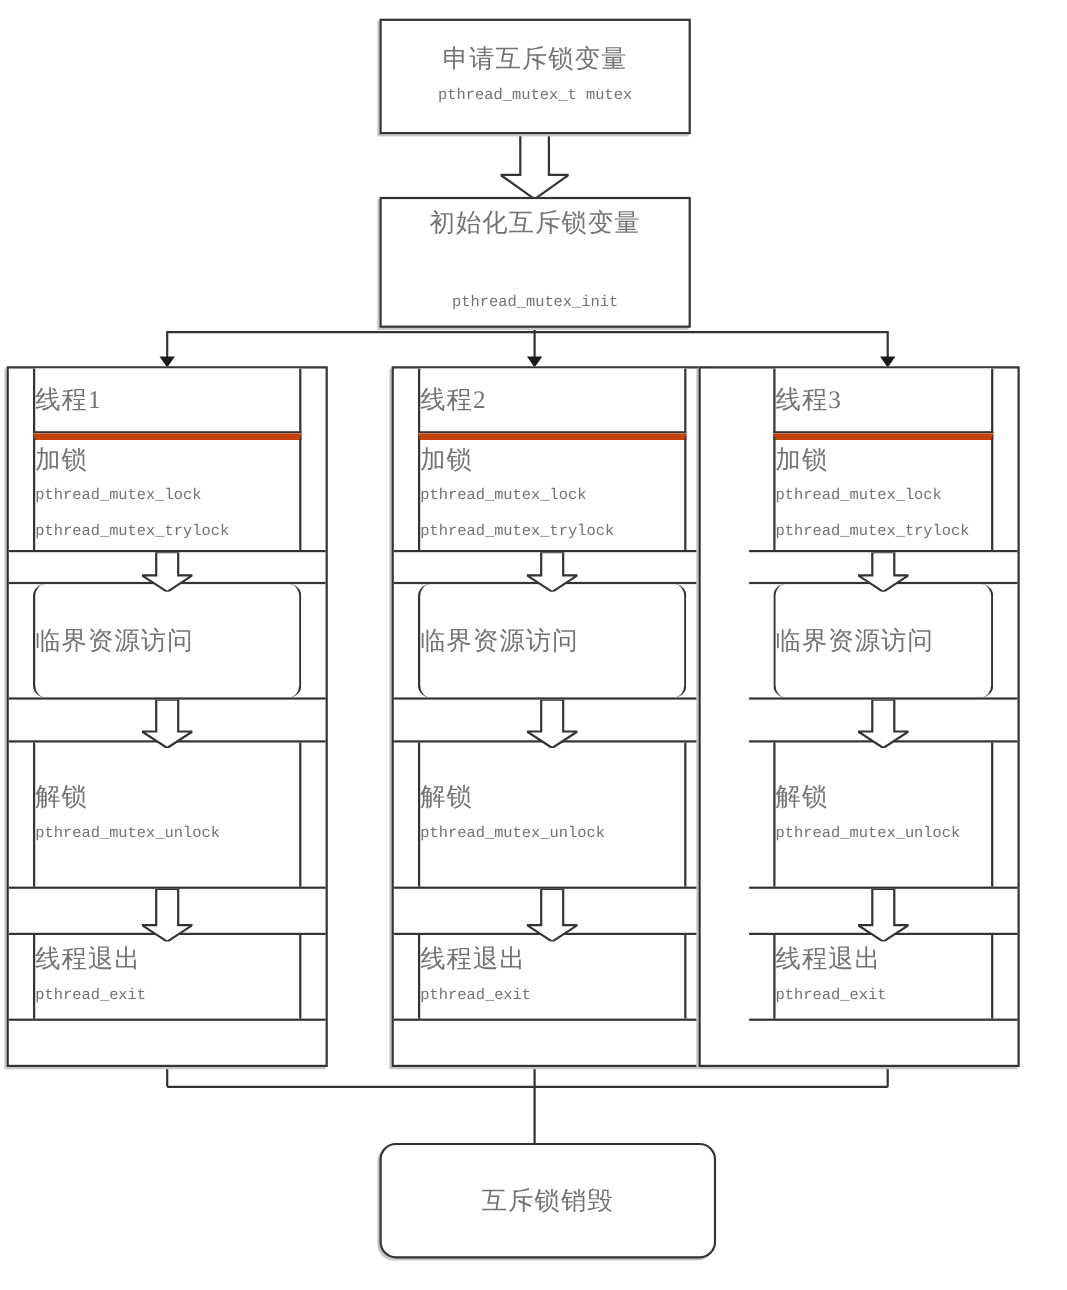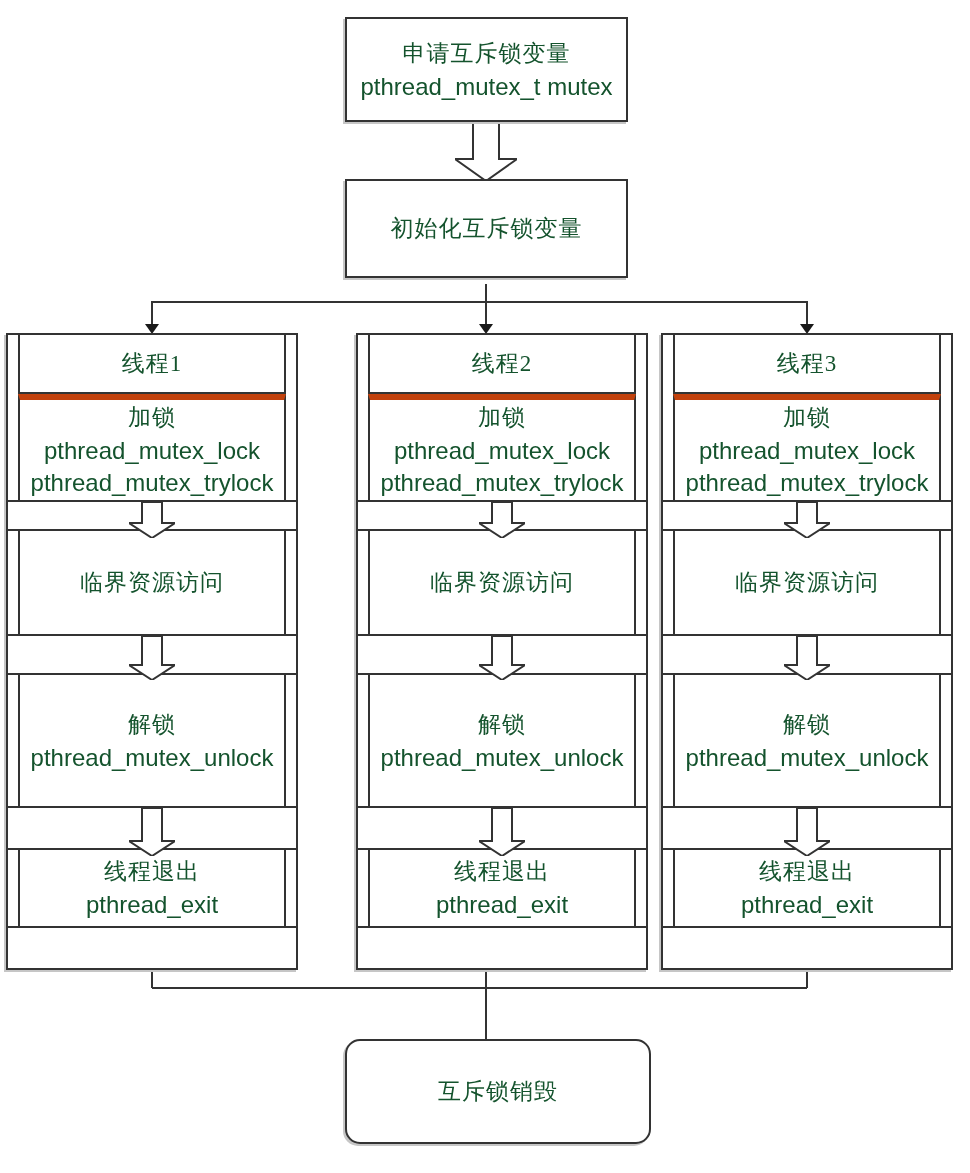--- a/index.html
+++ b/index.html
@@ -2,65 +2,65 @@
 <html><head>
 <meta charset="utf-8">
 <style>
   html, body { margin: 0; padding: 0; background: #ffffff; }
   .canvas {
     position: relative;
     width: 970px;
     height: 1173px;
     background: #ffffff;
     font-family: "Liberation Serif", "DejaVu Serif", serif;
-    color: #14532d;
+    color: #737373;
   }
   .box {
     position: absolute;
     box-sizing: border-box;
     border: 2px solid #333333;
     background: #ffffff;
     box-shadow: -2px 2px 0 #c6c6c6;
     display: flex;
     flex-direction: column;
     align-items: center;
     justify-content: center;
     z-index: 3;
     text-align: center;
   }
   .cjk  { font-size: 23px; line-height: 34px; letter-spacing: 1px; }
-  .code { font-family: Liberation Sans, sans-serif; font-size: 24px; line-height: 32px; }
+  .code { font-family: Liberation Mono, monospace; font-size: 14px; line-height: 32px; }
 
   
   .column {
     position: absolute;
     top: 333px;
     width: 292px;
     height: 637px;
     box-sizing: border-box;
     border: 2px solid #333333;
     background: #ffffff;
     box-shadow: -2px 2px 0 #c6c6c6;
     z-index: 2;
   }
   .row {
     box-sizing: border-box;
-    margin: 0 10px;
+    margin: 0 22px;
     border-left: 2px solid #333333;
     border-right: 2px solid #333333;
     background: #ffffff;
     display: flex;
     flex-direction: column;
-    align-items: center;
+    align-items: flex-start;
     justify-content: center;
     text-align: center;
   }
   .row.header { height: 59px; border-bottom: 2px solid #333333; }
   .row.lock   { height: 106px; border-top: 6px solid #c2410c; }
-  .row.access { height: 103px; }
+  .row.access { height: 103px; border-radius: 11px; }
   .row.unlock { height: 131px; }
   .row.exit   { height: 76px; }
   .strip {
     position: relative;
     box-sizing: border-box;
     margin: 0;
     border-top: 2px solid #333333;
     border-bottom: 2px solid #333333;
   }
   .strip.s1 { height: 31px; }
@@ -115,22 +115,23 @@
 
   <div class="box" style="left:345px; top:17px; width:283px; height:105px;">
     <div class="cjk">申请互斥锁变量</div>
     <div class="code">pthread_mutex_t mutex</div>
   </div>
 
   <svg class="big-arrow" style="left:455px; top:121px;" width="62" height="60" viewBox="0 0 62 60">
     <polygon points="18,0 44,0 44,38 62,38 31,60 0,38 18,38" fill="#ffffff" stroke="#333333" stroke-width="2"></polygon>
   </svg>
 
-  <div class="box" style="left:345px; top:179px; width:283px; height:99px;gap:39px;">
+  <div class="box" style="left:345px; top:179px; width:283px; height:119px;gap:39px;">
     <div class="cjk">初始化互斥锁变量</div>
+    <div class="code">pthread_mutex_init</div>
   </div>
 
   <div class="column" style="left:6px;">
     <div class="row header">
       <div class="cjk">线程1</div>
     </div>
     <div class="row lock">
       <div class="cjk">加锁</div>
       <div class="code">pthread_mutex_lock</div>
       <div class="code">pthread_mutex_trylock</div>
@@ -195,21 +196,21 @@
         <polygon points="13,0 33,0 33,33 46,33 23,48 0,33 13,33" fill="#ffffff" stroke="#333333" stroke-width="2"></polygon>
       </svg>
     </div>
     <div class="row exit">
       <div class="cjk">线程退出</div>
       <div class="code">pthread_exit</div>
     </div>
     <div class="strip s4"></div>
   </div>
 
-  <div class="column" style="left:661px;">
+  <div class="column" style="left:635px;padding-left:44px;">
     <div class="row header">
       <div class="cjk">线程3</div>
     </div>
     <div class="row lock">
       <div class="cjk">加锁</div>
       <div class="code">pthread_mutex_lock</div>
       <div class="code">pthread_mutex_trylock</div>
     </div>
     <div class="strip s1">
       <svg class="gap-arrow" width="46" height="36" viewBox="0 0 46 36">

